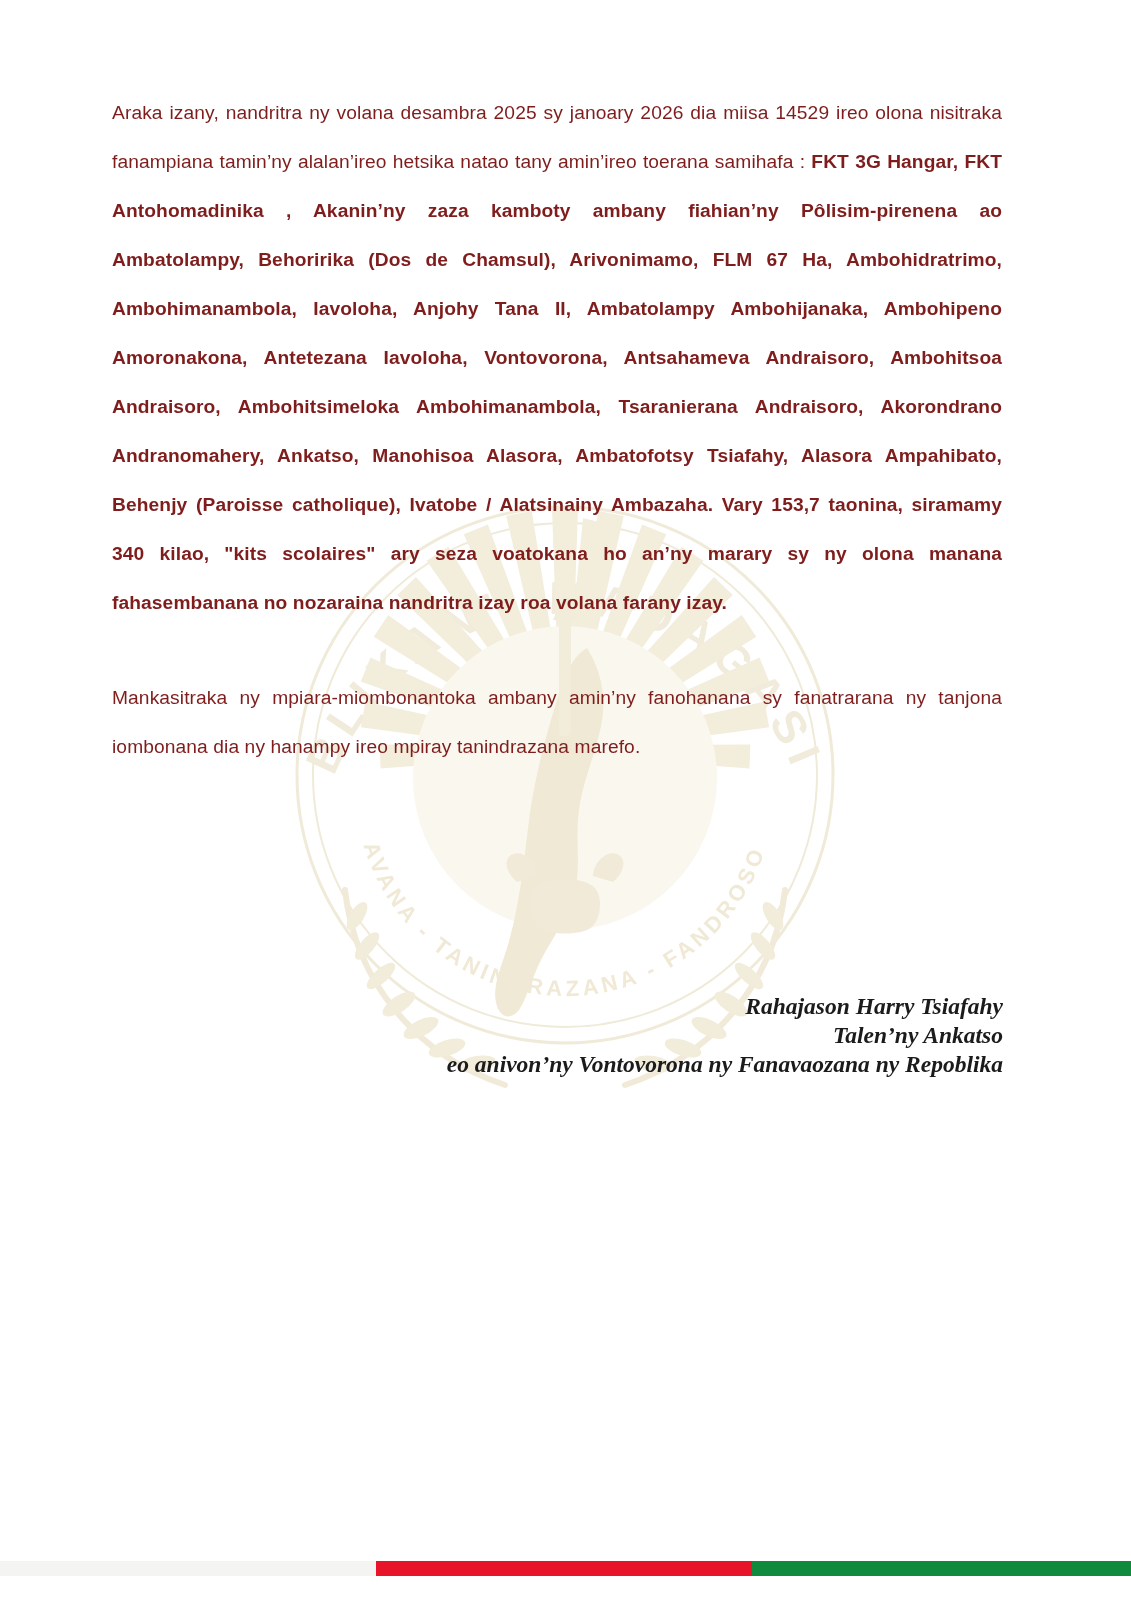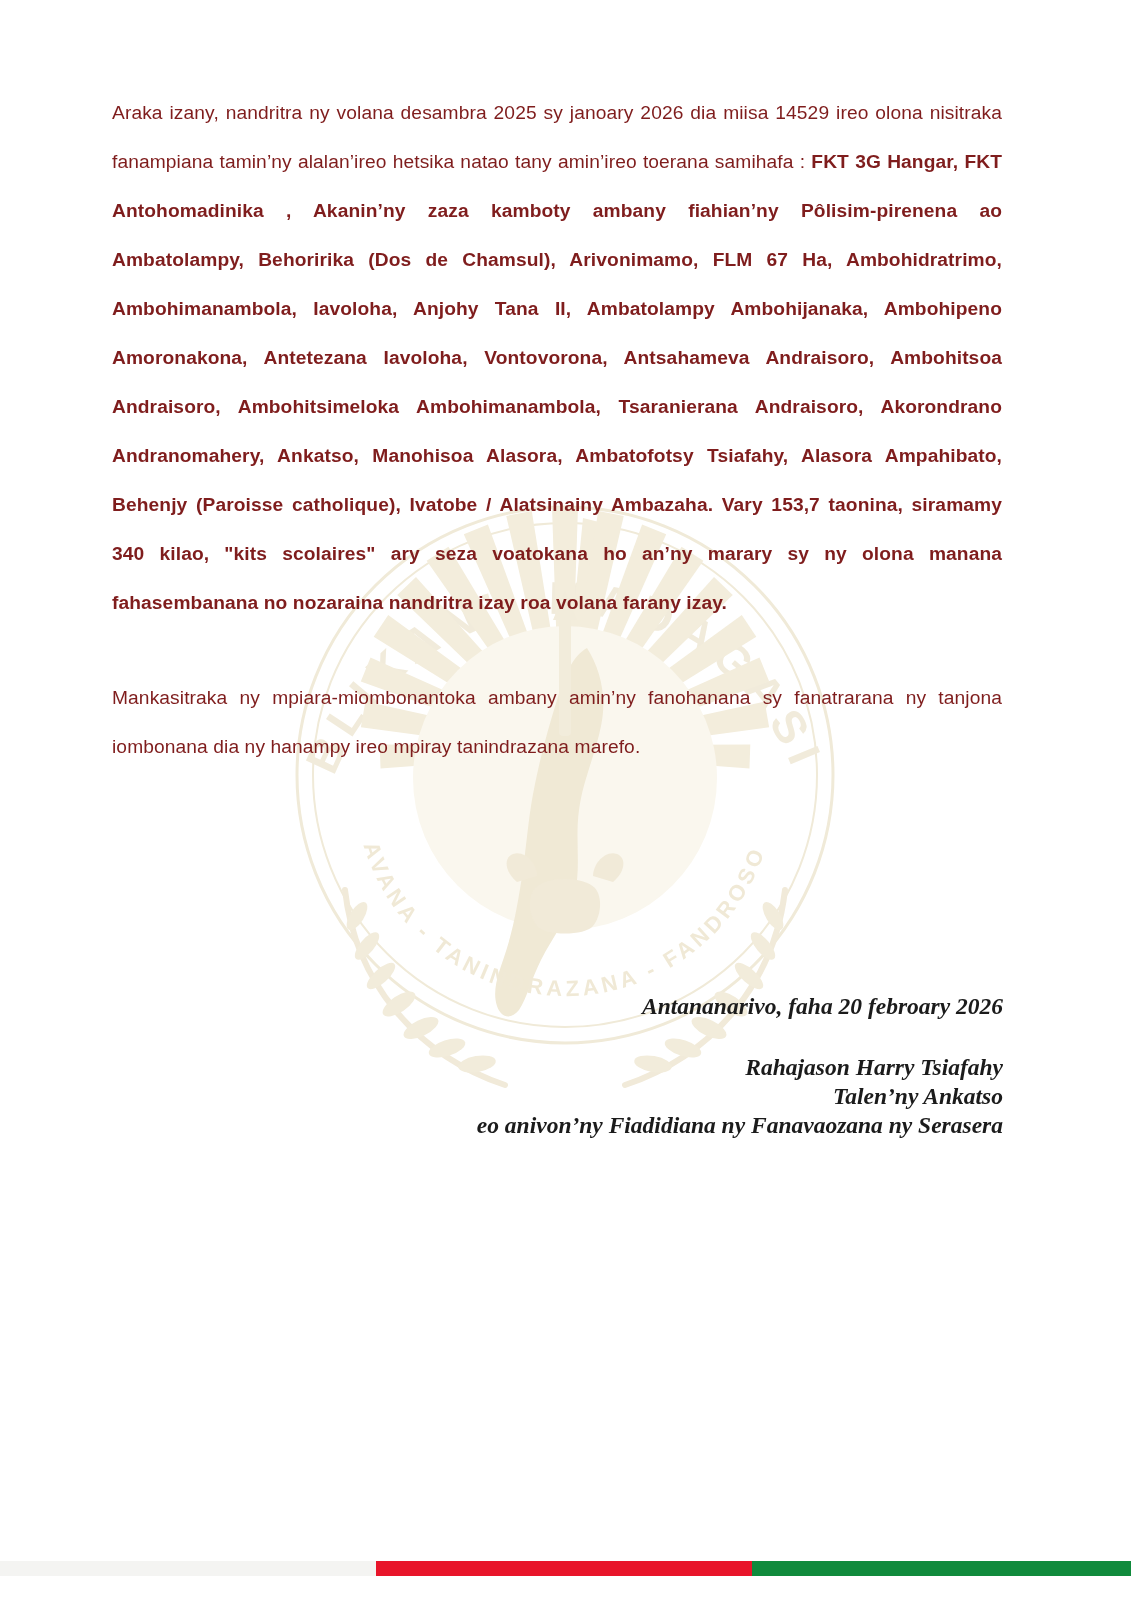--- a/index.html
+++ b/index.html
@@ -220,24 +220,23 @@
   </div>
 
   <div id="content">
 
     <p class="para"><span>Araka izany, nandritra ny volana desambra 2025 sy janoary 2026 dia miisa 14529 ireo olona nisitraka fanampiana tamin’ny alalan’ireo hetsika natao tany amin’ireo toerana samihafa : </span><span class="b">FKT 3G Hangar, FKT Antohomadinika , Akanin’ny zaza kamboty ambany fiahian’ny Pôlisim-pirenena ao Ambatolampy, Behoririka (Dos de Chamsul), Arivonimamo, FLM 67 Ha, Ambohidratrimo, Ambohimanambola, Iavoloha, Anjohy Tana II, Ambatolampy Ambohijanaka, Ambohipeno Amoronakona, Antetezana Iavoloha, Vontovorona, Antsahameva Andraisoro, Ambohitsoa Andraisoro, Ambohitsimeloka Ambohimanambola, Tsaranierana Andraisoro, Akorondrano Andranomahery, Ankatso, Manohisoa Alasora, Ambatofotsy Tsiafahy, Alasora Ampahibato, Behenjy (Paroisse catholique), Ivatobe / Alatsinainy Ambazaha. Vary 153,7 taonina, siramamy 340 kilao, "kits scolaires" ary seza voatokana ho an’ny marary sy ny olona manana fahasembanana no nozaraina nandritra izay roa volana farany izay.</span></p>
 
     <p class="para" id="para-2">Mankasitraka ny mpiara-miombonantoka ambany amin’ny fanohanana sy fanatrarana ny tanjona iombonana dia ny hanampy ireo mpiray tanindrazana marefo.</p>
   </div>
 
   <div id="signature-block">
-    <div class="sig-line" id="sig-place">Antananarivo, faha 20  febroary 2026</div>
     <div class="sig-line" id="sig-name">Rahajason Harry Tsiafahy</div>
     <div class="sig-line" id="sig-title">Talen’ny Ankatso</div>
-    <div class="sig-line" id="sig-org">eo anivon’ny Fiadidiana ny Fanavaozana ny Serasera</div>
+    <div class="sig-line" id="sig-org">eo anivon’ny Vontovorona ny Fanavaozana ny Repoblika</div>
   </div>
 
   <div id="footer-bar">
     <div id="footer-white"></div>
     <div id="footer-red"></div>
     <div id="footer-green"></div>
   </div>
 
 </div>
 

